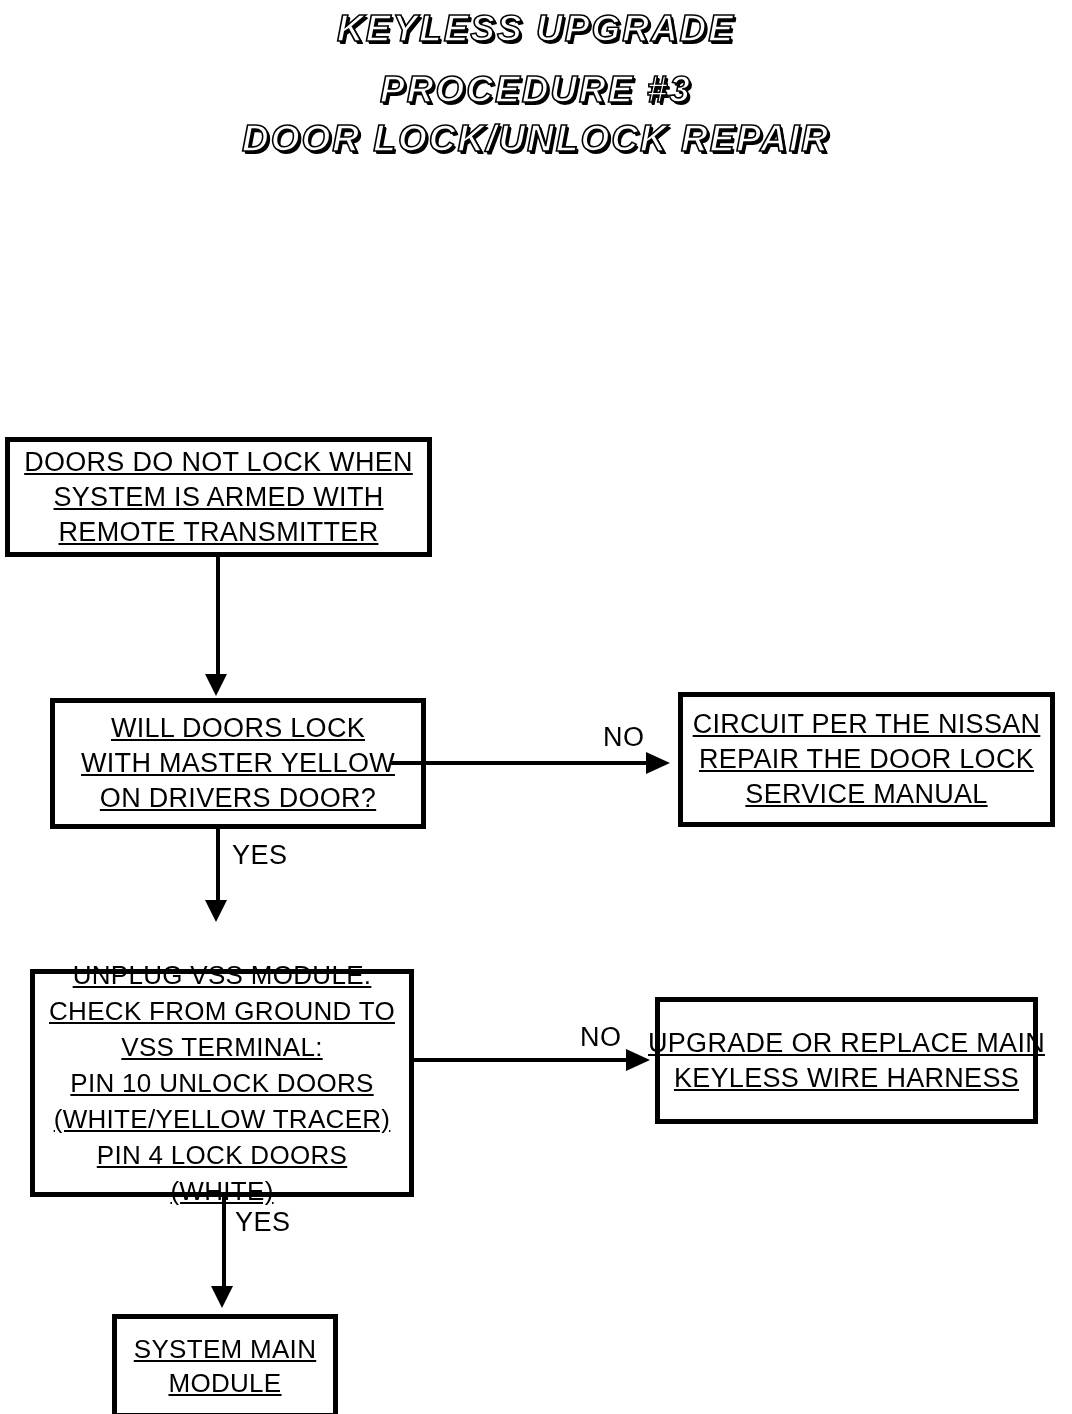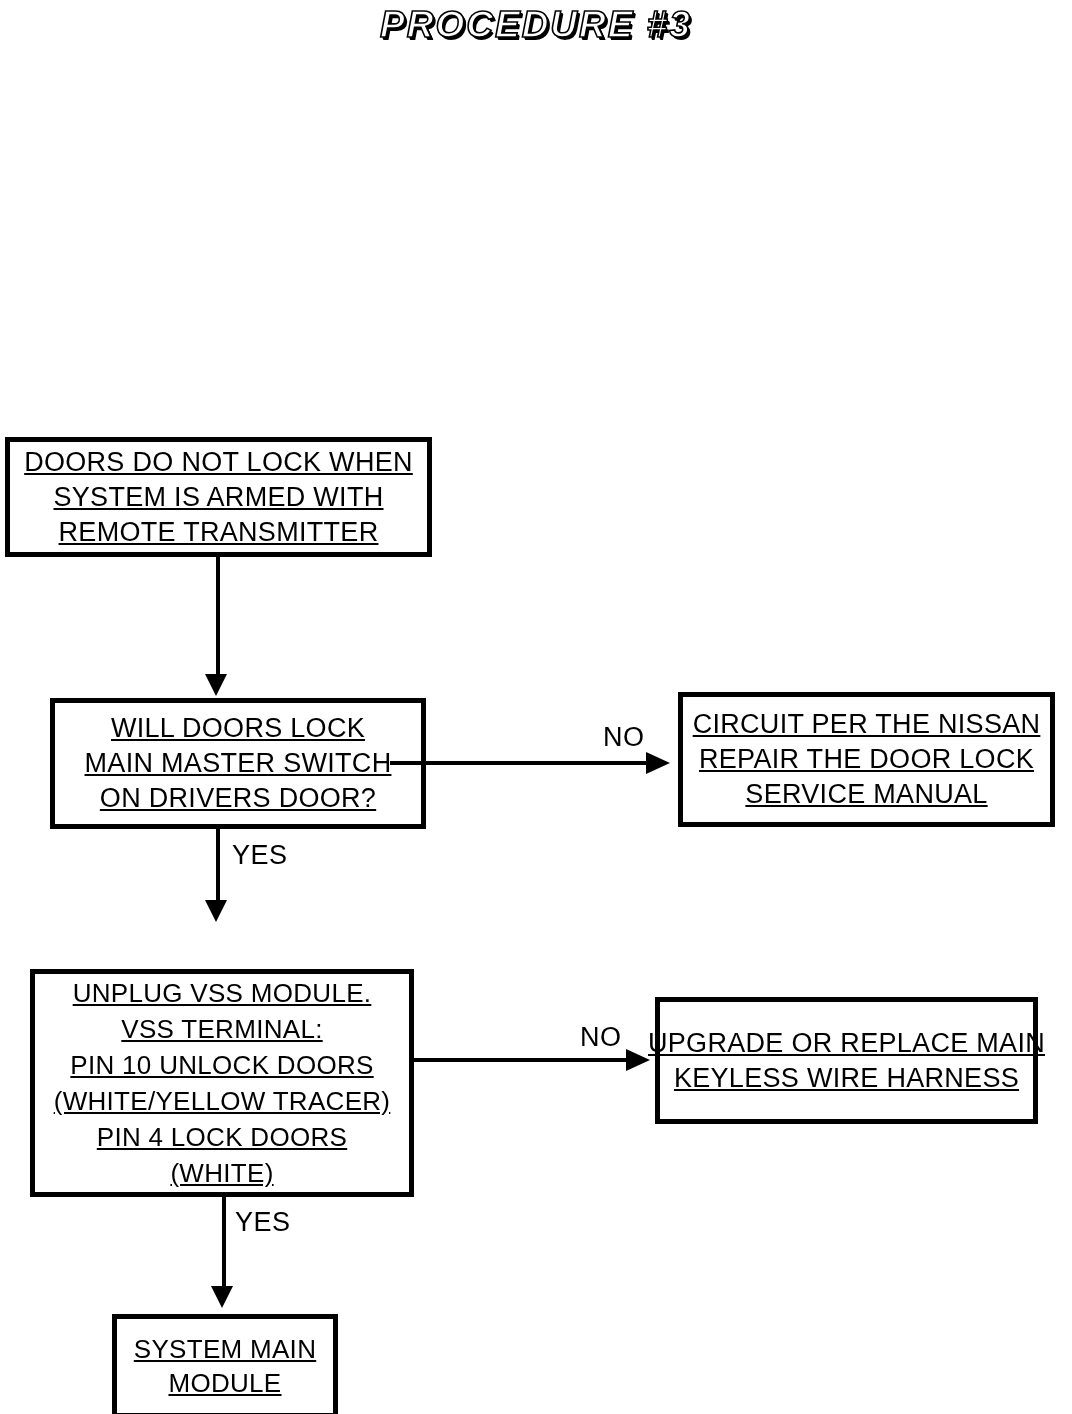--- a/index.html
+++ b/index.html
@@ -32,21 +32,21 @@
     letter-spacing: 2px;
     line-height: 49px;
     color: #ffffff;
     -webkit-text-stroke: 1.6px #000000;
     text-shadow:
        2px 2px 0 #000000,
        2.5px 2.5px 0 #000000;
     white-space: nowrap;
   }
   #title-line-1 { margin-top: 4px; }
-  #title-line-2 { margin-top: 0px; }
+  #title-line-2 { margin-top: 12px; }
   #title-line-3 { margin-top: 0px; }
 
   
   .flow-box {
     position: absolute;
     border: 5px solid #000000;
     background: #ffffff;
     box-sizing: border-box;
     display: flex;
     flex-direction: column;
@@ -130,43 +130,46 @@
   }
   #label-no-1  { left: 603px;  top: 722px;  }
   #label-yes-1 { left: 232px;  top: 840px;  }
   #label-no-2  { left: 580px;  top: 1022px; }
   #label-yes-2 { left: 235px;  top: 1207px; }
 </style>
 </head>
 <body>
 
 <div id="title-block">
+  <div class="title-line" id="title-line-1">KEYLESS UPGRADE</div>
   <div class="title-line" id="title-line-2">PROCEDURE #3</div>
+  <div class="title-line" id="title-line-3">DOOR LOCK/UNLOCK REPAIR</div>
 </div>
 
 <div class="flow-box" id="box-symptom">
   <div class="line">DOORS DO NOT LOCK WHEN</div>
   <div class="line">SYSTEM IS ARMED WITH</div>
   <div class="line">REMOTE TRANSMITTER</div>
 </div>
 
 <div class="flow-box" id="box-question-1">
   <div class="line">WILL DOORS LOCK</div>
-  <div class="line">MAIN MASTER SWITCH</div>
+  <div class="line">WITH MASTER YELLOW</div>
   <div class="line">ON DRIVERS DOOR?</div>
 </div>
 
 <div class="flow-box" id="box-repair-1">
   <div class="line">CIRCUIT PER THE NISSAN</div>
   <div class="line">REPAIR THE DOOR LOCK</div>
   <div class="line">SERVICE MANUAL</div>
 </div>
 
 <div class="flow-box" id="box-vss">
   <div class="line">UNPLUG VSS MODULE.</div>
+  <div class="line">CHECK FROM GROUND TO</div>
   <div class="line">VSS TERMINAL:</div>
   <div class="line">PIN 10     UNLOCK DOORS</div>
   <div class="line">(WHITE/YELLOW TRACER)</div>
   <div class="line">PIN 4         LOCK DOORS</div>
   <div class="line">(WHITE)</div>
 </div>
 
 <div class="flow-box" id="box-repair-2">
   <div class="line">UPGRADE OR REPLACE MAIN</div>
   <div class="line">KEYLESS WIRE HARNESS</div>

